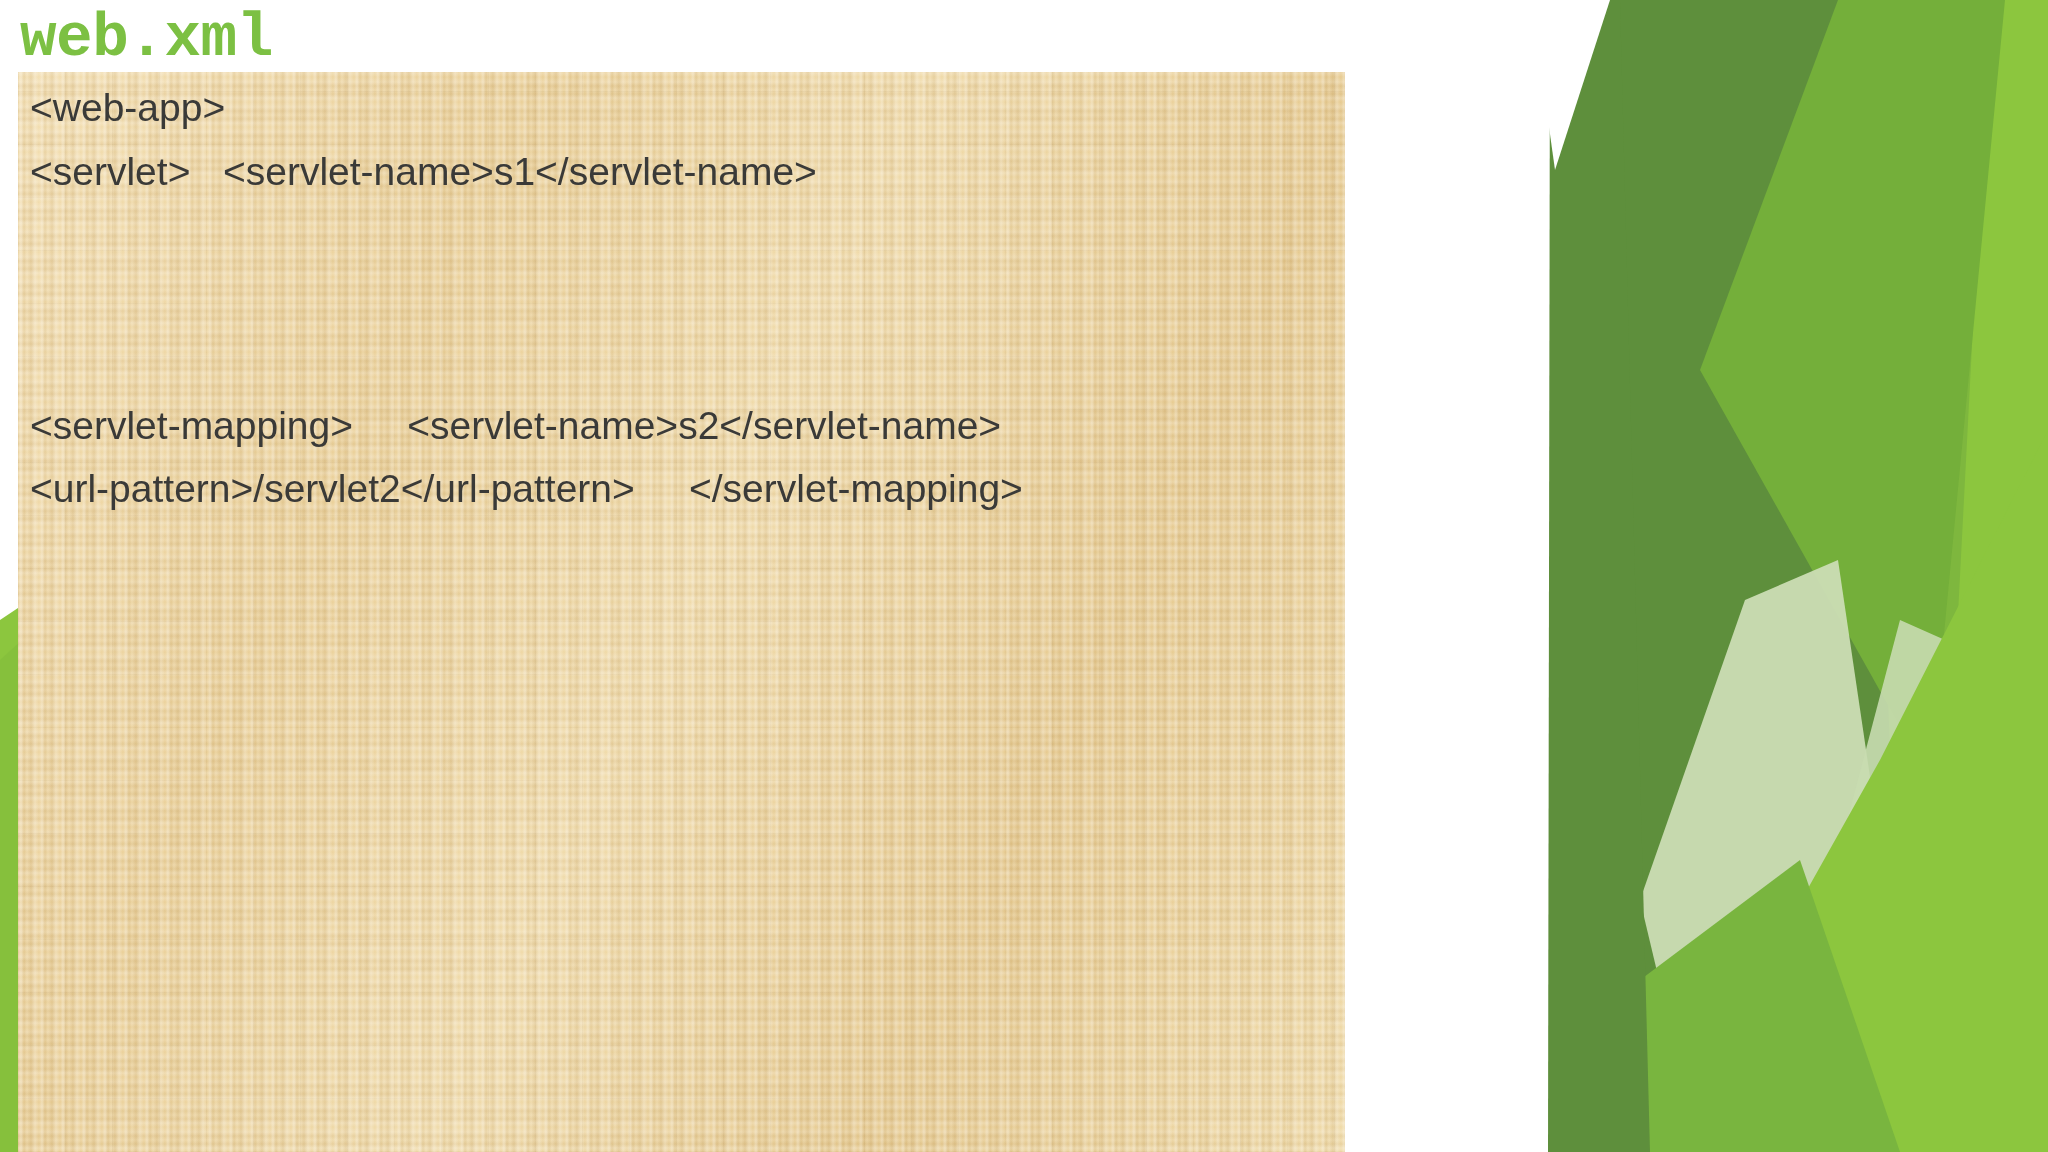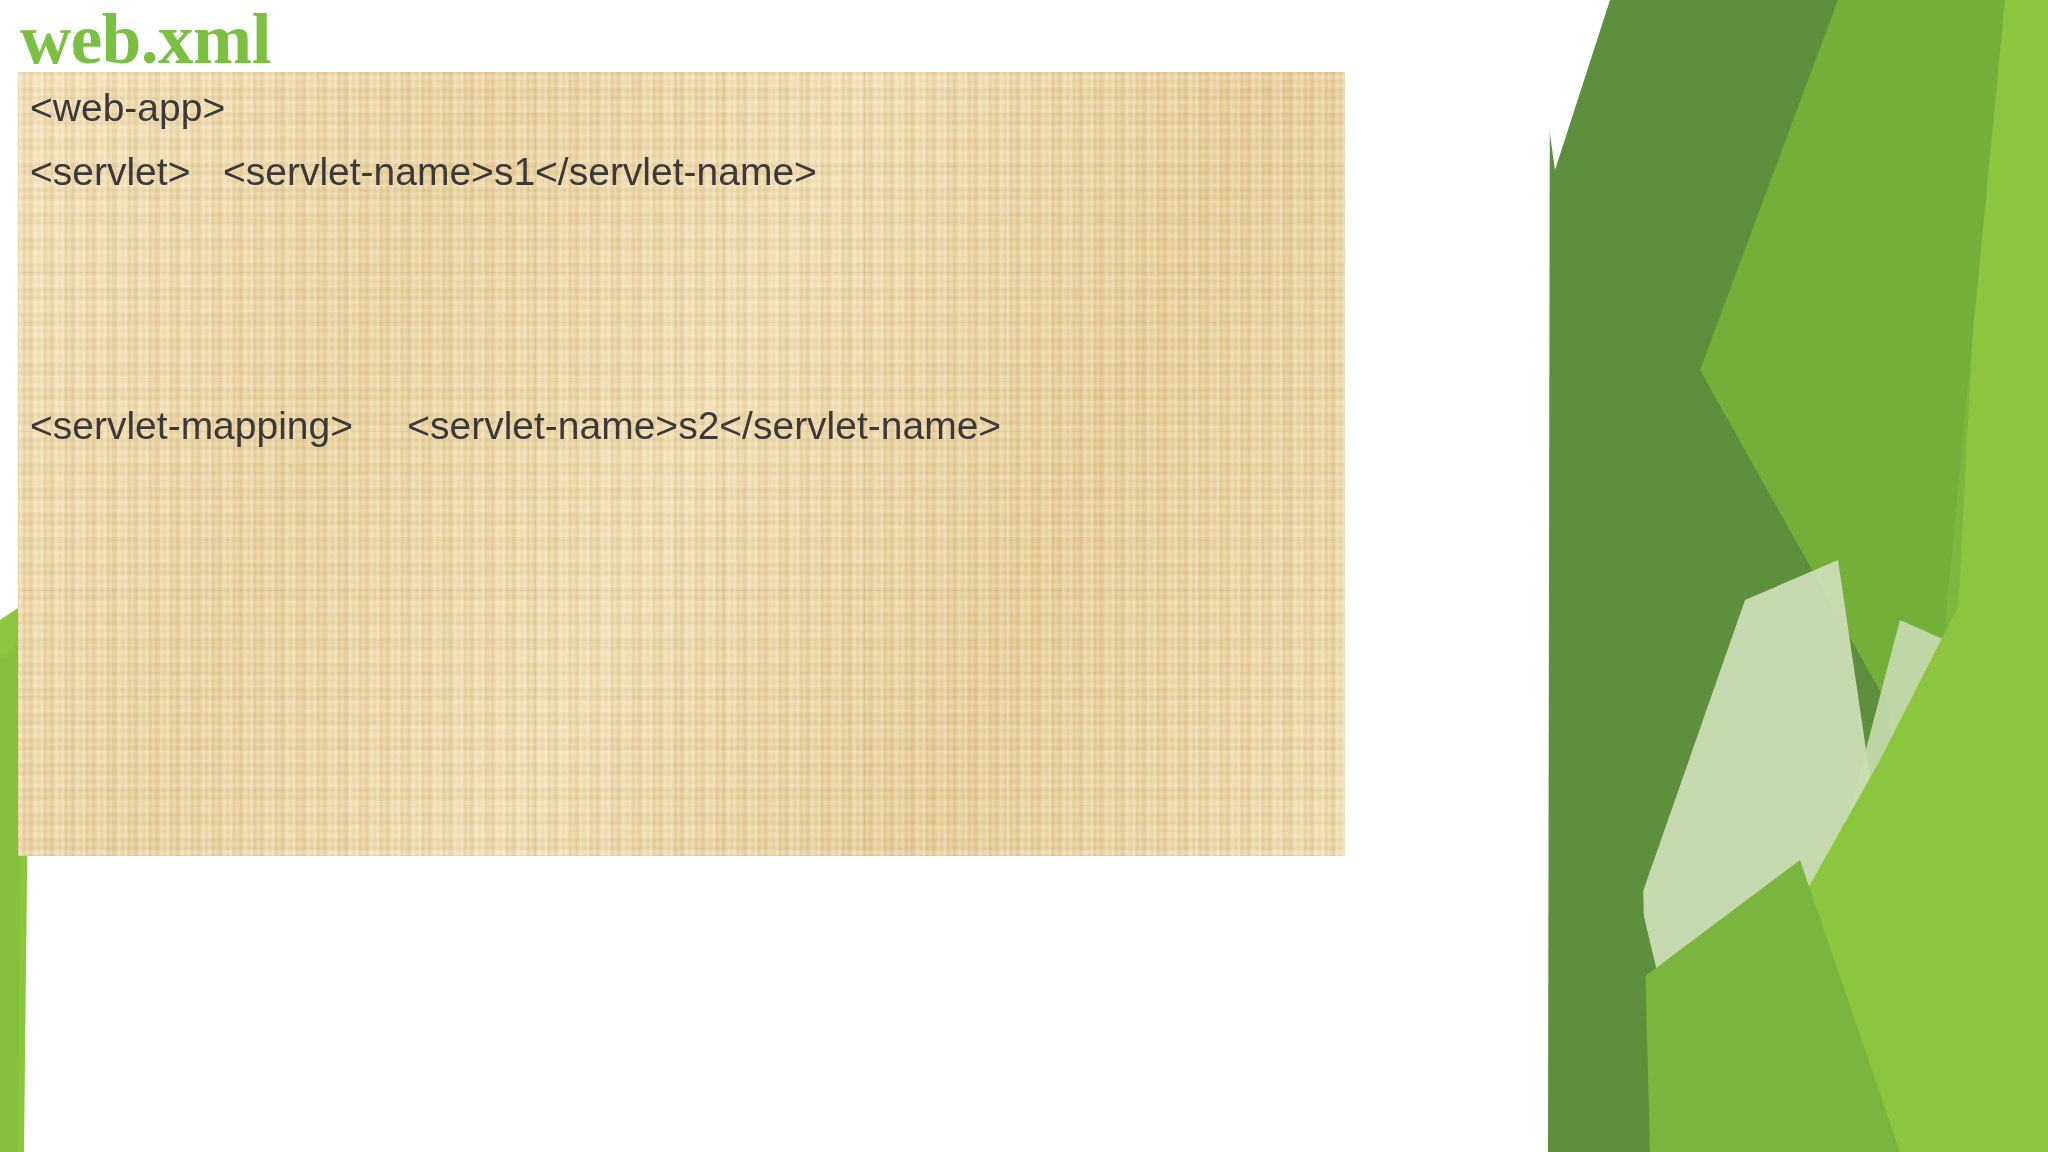--- a/index.html
+++ b/index.html
@@ -27,36 +27,36 @@
   }
   #deco-left { z-index: 1; }
   #deco-right { z-index: 1; }
 
   
   #title {
     position: absolute;
     left: 20px;
     top: 8px;
     z-index: 6;
-    font-family: Liberation Serif, serif;
+    font-family: Liberation Mono, monospace;
     font-weight: bold;
-    font-size: 71px;
+    font-size: 61px;
     line-height: 62px;
     color: #7CC043;
     letter-spacing: -0.5px;
     white-space: nowrap;
   }
 
   
   #content-panel {
     position: absolute;
     left: 18px;
     top: 72px;
     width: 1327px;
-    height: 784px;
+    height: 1080px;
     z-index: 4;
     overflow: hidden;
     background-color: #EBD29B;
     background-image:
       repeating-linear-gradient(90deg,
         rgba(255,255,255,0.00) 0px,
         rgba(255,255,255,0.30) 3px,
         rgba(160,120,55,0.10) 6px,
         rgba(255,255,255,0.12) 9px,
         rgba(140,100,45,0.09) 13px,
@@ -139,16 +139,17 @@
   <div id="title">web.xml</div>
 
   <div id="content-panel">
     <div id="code">
       <div class="code-line">&lt;web-app&gt;</div>
       <div class="code-line">&lt;servlet&gt;   &lt;servlet-name&gt;s1&lt;/servlet-name&gt;</div>
       <div class="code-line blank"></div>
       <div class="code-line blank"></div>
       <div class="code-line blank"></div>
       <div class="code-line">&lt;servlet-mapping&gt;     &lt;servlet-name&gt;s2&lt;/servlet-name&gt;</div>
+      <div class="code-line">&lt;url-pattern&gt;/servlet2&lt;/url-pattern&gt;     &lt;/servlet-mapping&gt;</div>
     </div>
   </div>
 
 </div>
 
 </body></html>

